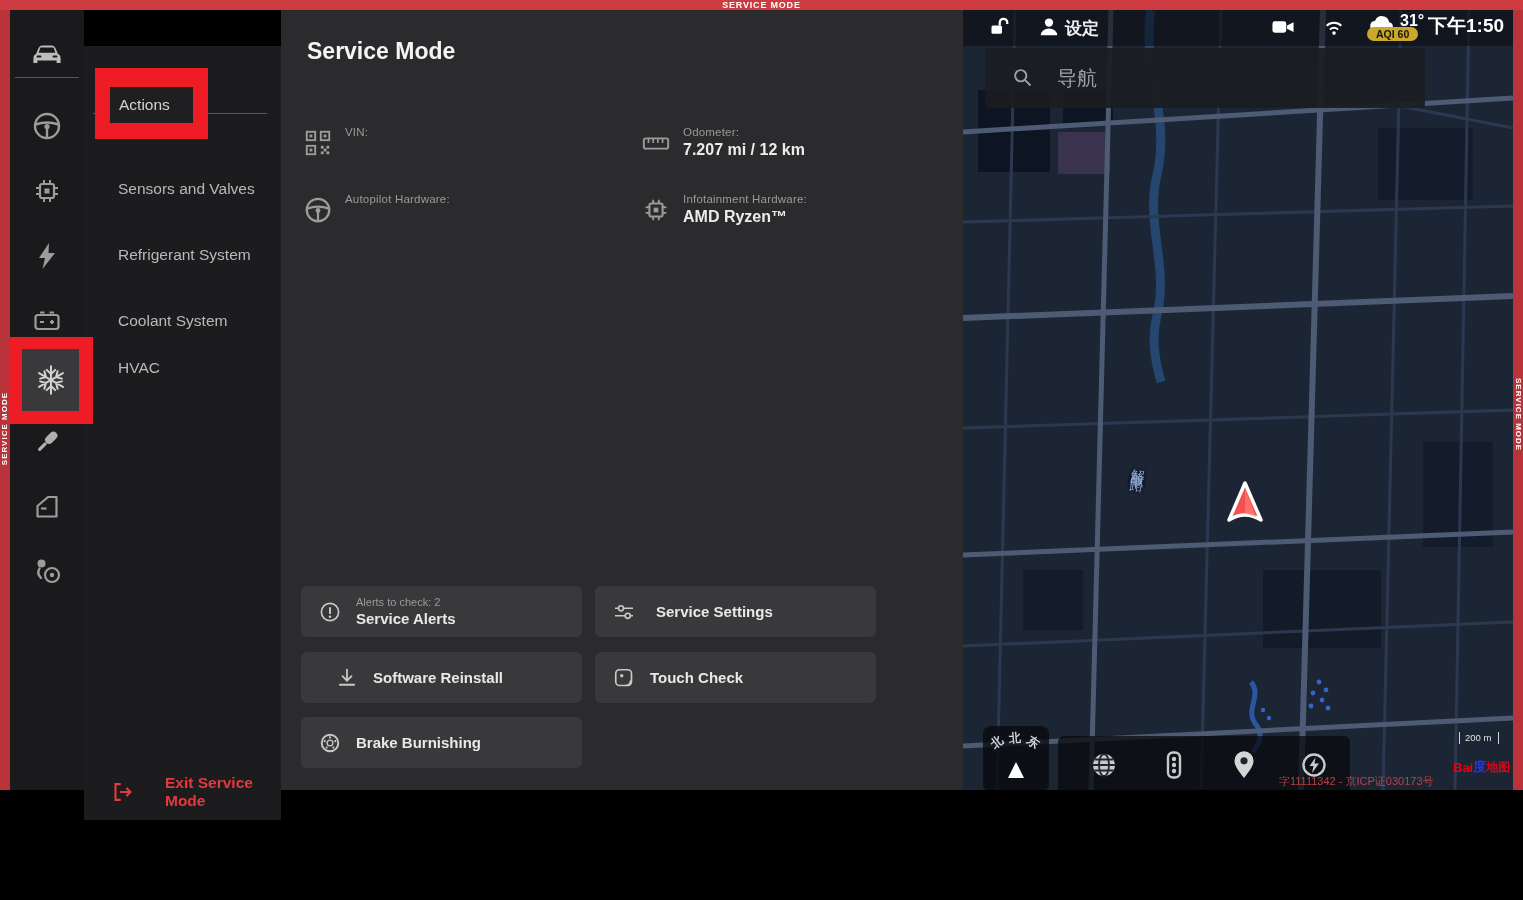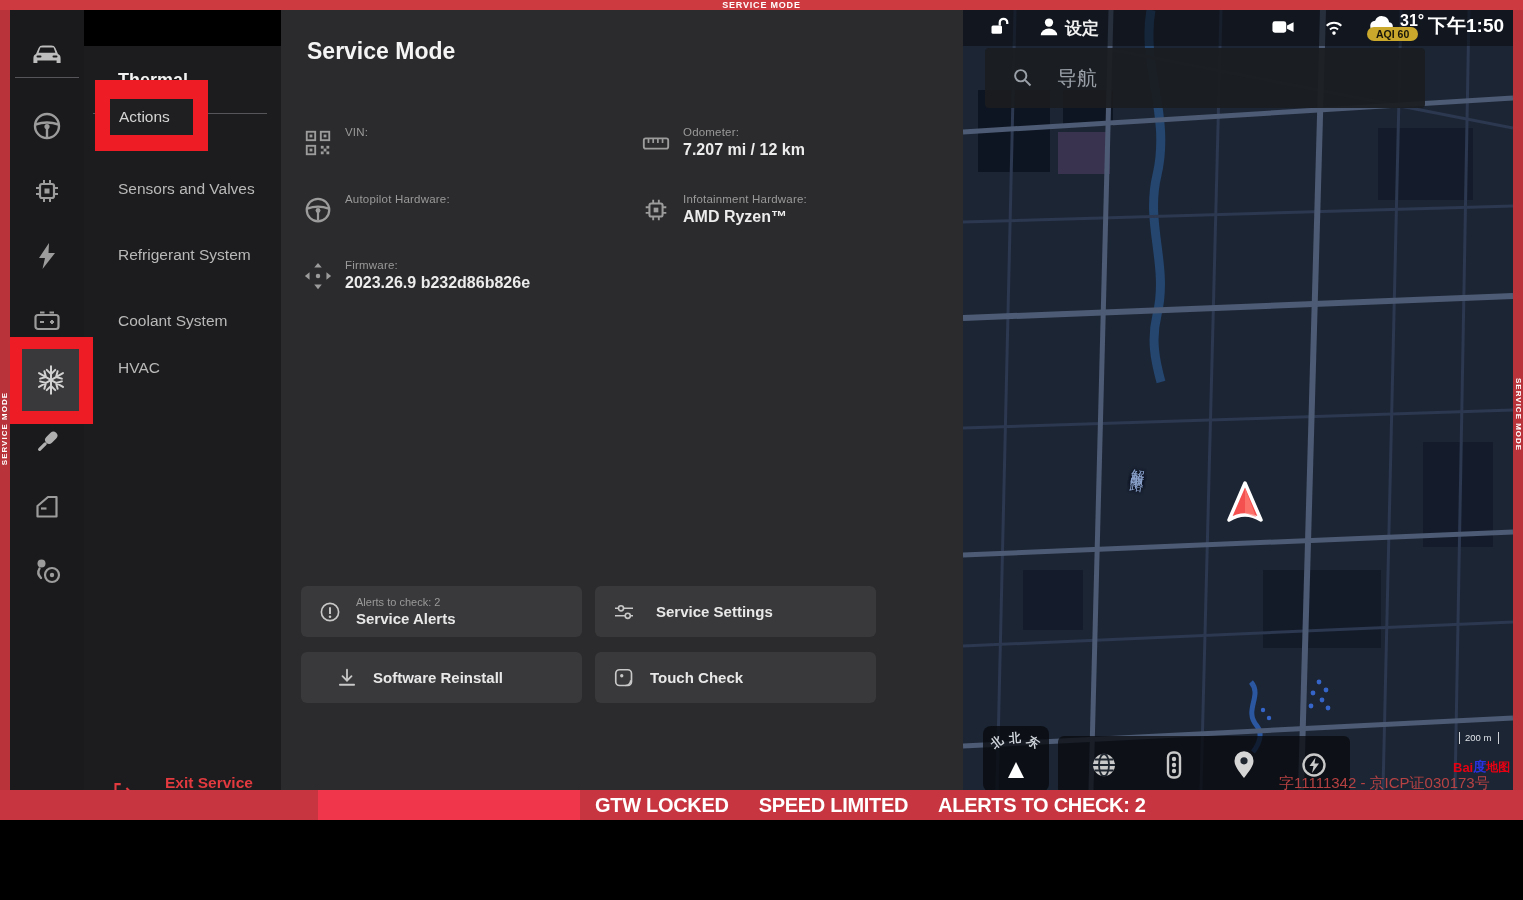--- a/index.html
+++ b/index.html
@@ -28,21 +28,21 @@
   
   .nav { position:absolute; left:84px; top:22px; width:197px; height:780px; background:#1c1c1e;margin-top:24px; }
   .nav .header { position:absolute; left:34px; top:24px; font-size:18px; font-weight:bold; color:#f2f2f2; }
   .nav .divider { position:absolute; left:9px; top:67px; width:174px; height:1px; background:#56565a; }
   .nav .item { position:absolute; left:34px; width:152px; font-size:15.5px; line-height:18px; color:#b9b9b9; cursor:pointer; }
   .nav .exit { position:absolute; left:28px; top:728px; display:flex; align-items:center; gap:32px;
     color:#e23a3f; font-size:15.5px; font-weight:bold; cursor:pointer; }
 
   
   .anno { position:absolute; background:#ee1d25; z-index:40; }
-  .anno-actions { left:95px; top:80px; width:113px; height:71px; }
+  .anno-actions { left:95px; top:68px; width:113px; height:71px; }
   .anno-actions .inner { position:absolute; left:15px; top:19px; width:83px; height:36px; background:#1f1f21;
     display:flex; align-items:center; padding-left:9px; color:#d4d4d4; font-size:15.5px; cursor:pointer; }
   .anno-snow { left:10px; top:337px; width:83px; height:87px; }
   .anno-snow .inner { position:absolute; left:12px; top:12px; width:57px; height:62px; background:#39393b;
     display:flex; align-items:center; justify-content:center; cursor:pointer; }
 
   
   .main { position:absolute; left:281px; top:10px; width:682px; height:780px; background:#2b2b2d; }
   .main .title { position:absolute; left:26px; top:28px; font-size:23px; font-weight:bold; color:#f5f5f5; }
   .info { position:absolute; display:flex; gap:12px; }
@@ -76,21 +76,21 @@
   .compass .tri { position:absolute; left:25px; top:36px; width:0; height:0;
     border-left:8px solid transparent; border-right:8px solid transparent; border-bottom:16px solid #fff; }
   .mapctl { position:absolute; left:95px; top:726px; width:292px; height:58px; background:rgba(8,10,14,.75); border-radius:6px; }
   .mapctl .cic { position:absolute; top:13px; width:32px; height:32px; cursor:pointer; }
   .scalebar { position:absolute; left:496px; top:722px; color:#dfe3e8; font-size:9.5px; padding:0 7px 1px 5px;
     border-left:1px solid #cfd3d8; border-right:1px solid #cfd3d8; }
   .bdlogo { position:absolute; left:490px; top:748px; display:flex; align-items:center; font-weight:bold; }
   .bdlogo .bai { color:#e60012; font-size:13px; }
   .bdlogo .du { color:#2932e1; font-size:13px; }
   .bdlogo .tu { color:#e60012; font-size:12px; }
-  .attrib { position:absolute; left:316px; top:764px; color:rgba(200,70,70,.9); font-size:15px; white-space:nowrap; }
+  .attrib { position:absolute; left:316px; top:764px; color:rgba(200,70,70,.9); font-size:11px; white-space:nowrap; }
 
   
   .dock { position:absolute; left:0; top:820px; width:1523px; height:80px; background:#000; }
 </style>
 </head>
 <body>
 
 <div class="screen">
 
   <div class="top-banner">SERVICE MODE</div>
@@ -262,35 +262,20 @@
           <g stroke="#9c9c9c" stroke-width="2">
             <path d="M13 9V5M19 9V5M13 27v-4M19 27v-4M9 13H5M9 19H5M27 13h-4M27 19h-4"></path>
           </g>
         </svg>
       <div>
           <div class="lbl">Infotainment Hardware:</div>
            <div class="val">AMD Ryzen™</div>
         </div>
     </div>
 
-    <div class="info" style="left:22px; top:249px;">
-      <svg class="iic" viewBox="0 0 32 32">
-          <g fill="#9c9c9c">
-            <path d="M16 2l4 5h-8z"></path>
-            <path d="M16 30l-4-5h8z"></path>
-            <path d="M2 16l5-4v8z"></path>
-            <path d="M30 16l-5 4v-8z"></path>
-            <circle cx="16" cy="16" r="2.4"></circle>
-          </g>
-        </svg>
-      <div>
-          <div class="lbl">Firmware:</div>
-           <div class="val">2023.26.9 b232d86b826e</div>
-        </div>
-    </div>
 
     <div class="btn" style="left:20px; top:576px;">
       <svg class="bic" viewBox="0 0 32 32">
           <circle cx="16" cy="16" r="11.5" fill="none" stroke="#c8c8c8" stroke-width="2.2"></circle>
           <path d="M16 9.5v9" stroke="#c8c8c8" stroke-width="2.6"></path>
           <circle cx="16" cy="22.2" r="1.7" fill="#c8c8c8"></circle>
         </svg>
       <div>
           <div class="bsub">Alerts to check: 2</div>
            <div class="blabel">Service Alerts</div>
@@ -315,20 +300,34 @@
         </svg>
       <div class="blabel">Software Reinstall</div>
     </div>
     <div class="btn" style="left:314px; top:642px;">
       <svg class="bic" viewBox="0 0 32 32">
           <rect x="5" y="5" width="21" height="21" rx="5" fill="none" stroke="#c8c8c8" stroke-width="2.2"></rect>
           <circle cx="13" cy="13" r="2.2" fill="#c8c8c8"></circle>
           <path d="M18 26a7 7 0 0 0 7-7" fill="none" stroke="#c8c8c8" stroke-width="2.2"></path>
         </svg>
       <div class="blabel">Touch Check</div>
+    </div>
+    <div class="btn" style="left:20px; top:707px;">
+      <svg class="bic" viewBox="0 0 32 32">
+          <circle cx="16" cy="16" r="11" fill="none" stroke="#c8c8c8" stroke-width="2.6"></circle>
+          <circle cx="16" cy="16" r="3.8" fill="none" stroke="#c8c8c8" stroke-width="1.8"></circle>
+          <g fill="#c8c8c8">
+            <circle cx="16" cy="8.5" r="1.4"></circle>
+            <circle cx="23" cy="13.5" r="1.4"></circle>
+            <circle cx="20.4" cy="22" r="1.4"></circle>
+            <circle cx="11.6" cy="22" r="1.4"></circle>
+            <circle cx="9" cy="13.5" r="1.4"></circle>
+          </g>
+        </svg>
+      <div class="blabel">Brake Burnishing</div>
     </div>
   </div>
 
   <div class="map">
     <svg class="base" width="550" height="780" viewBox="0 0 550 780">
       <rect width="550" height="780" fill="#1c2534"></rect>
 
       <rect x="15" y="80" width="72" height="82" fill="#0e1522"></rect>
       <rect x="95" y="122" width="52" height="42" fill="#3a3350"></rect>
       <rect x="100" y="80" width="50" height="36" fill="#0e1522"></rect>
@@ -457,28 +456,20 @@
 
     <div class="scalebar">200 m</div>
     <div class="bdlogo">
       <span class="bai">Bai</span>
       <span class="du">度</span>
       <span class="tu">地图</span>
     </div>
     <div class="attrib">字11111342 - 京ICP证030173号</div>
   </div>
 
-  <div class="bottom-bar">
-    <div class="bright"></div>
-    <div class="statuses">
-      <span>GTW LOCKED</span>
-      <span>SPEED LIMITED</span>
-      <span>ALERTS TO CHECK: 2</span>
-    </div>
-  </div>
 
   <div class="dock">
     
     
 
     
     
     
     
     

